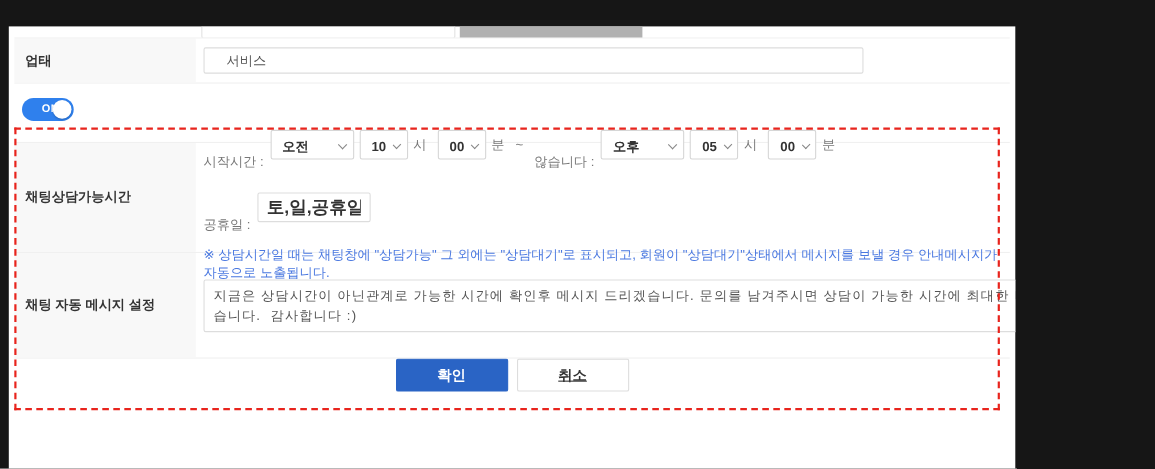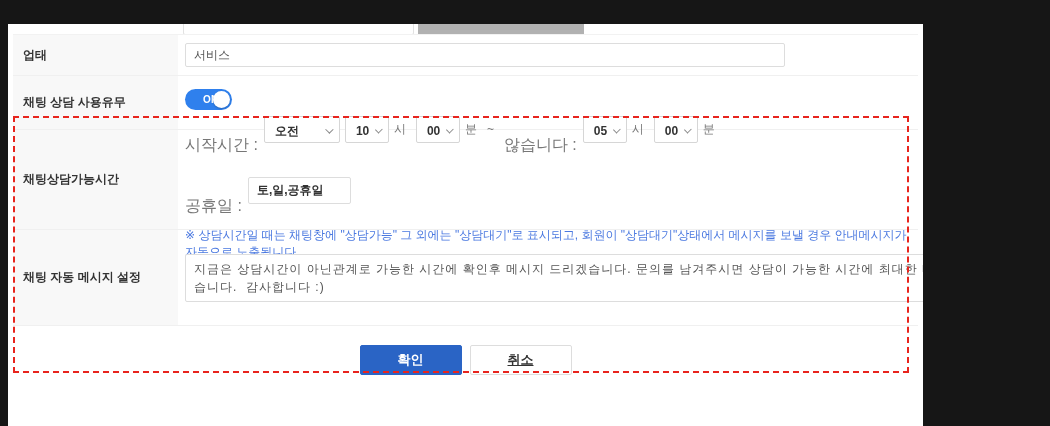--- a/index.html
+++ b/index.html
@@ -48,21 +48,21 @@
   .row-content {
     flex: 1;
     padding: 8px 10px 8px 7px;
     display: flex; flex-direction: column; justify-content: center;
   }
 
   .row-basic { height: 41px; }
   .text-input {
     width: 600px; height: 26px;
     border: 1px solid #ddd; border-radius: 2px;
-    padding: 0 8px; font-size: 12px; color: #555;
+    padding: 0 20px; font-size: 12px; color: #555;
     font-family: "Liberation Sans", "DejaVu Sans", sans-serif;
     outline: none; background: #fff;
   }
 
   
   .row-toggle { height: 54px; }
   .toggle-pill {
     width: 47px; height: 21px;
     border-radius: 11px;
     background: #2f80ed;
@@ -79,21 +79,21 @@
     position: absolute; right: 2px; top: 2px;
     width: 17px; height: 17px;
     background: #fff; border-radius: 50%;
     box-shadow: 0 1px 2px rgba(0,0,0,0.2);
   }
   .note-blue { font-size: 12px; color: #4a78e0; line-height: 1.4; }
 
   
   .row-hours { height: 100px; }
   .hours-line { display: flex; align-items: center; margin: 4px 0; }
-  .inline-label { font-size: 16px; color: #777; margin-right: 6px; white-space: nowrap; margin-top: 32px; }
+  .inline-label { font-size: 12px; color: #777; margin-right: 6px; white-space: nowrap; margin-top: 32px; }
   .sel {
     height: 27px; border: 1px solid #d6d6d6; border-radius: 2px;
     background: #fff;
     display: inline-flex; align-items: center; justify-content: space-between;
     padding: 4px 8px 0 10px;
     font-size: 12px; font-weight: bold; color: #333;
     cursor: pointer;
     margin-right: 5px;
   }
   .sel-wide { width: 76px; }
@@ -101,21 +101,21 @@
   .chev {
     width: 6px; height: 6px;
     border-right: 1.5px solid #888; border-bottom: 1.5px solid #888;
     transform: rotate(45deg) translateY(-2px);
     margin-left: 6px;
   }
   .unit { font-size: 12px; color: #777; margin-right: 10px; white-space: nowrap; }
   .holiday-input {
     width: 103px; height: 27px;
     border: 1px solid #ddd; border-radius: 2px;
-    padding: 0 8px; font-size: 12px; font-weight: bold; color: #333;
+    padding: 0 8px; font-size: 16px; font-weight: bold; color: #333;
     font-family: "Liberation Sans", "DejaVu Sans", sans-serif;
     outline: none;
   }
   .hours-note { margin-top: 6px; }
 
   
   .row-message { height: 96px; }
   .helper-gray { font-size: 12px; color: #999; margin-bottom: 6px; }
   .msg-textarea {
     width: 856px; height: 48px;
@@ -132,21 +132,20 @@
     position: absolute;
     left: 0; top: 92px;
     width: 896px; height: 257px;
     border: 2px dashed #e8241d;
     pointer-events: none;
   }
 
   
   .btn-bar {
     display: flex; justify-content: center; gap: 8px;
-    margin-top: 19px;
   }
   .btn {
     width: 102px; height: 30px;
     font-size: 13px; font-weight: bold;
     border-radius: 2px; cursor: pointer;
     font-family: "Liberation Sans", "DejaVu Sans", sans-serif;
   }
   .btn-confirm { background: #2a64c5; border: 1px solid #2a64c5; color: #fff; }
   .btn-cancel  { background: #fff; border: 1px solid #ddd; color: #333; text-decoration: underline; }
 </style>
@@ -164,21 +163,20 @@
 
     <div class="row row-basic">
       <div class="row-label">업태</div>
       <div class="row-content">
         <input type="text" class="text-input" value="서비스" style="">
       </div>
     </div>
 
 
     <div class="row row-toggle">
-      <div class="row-label">채팅 상담 사용유무</div>
       <div class="row-content">
         <div class="toggle-pill">
           <span class="on-text">ON</span>
           <span class="knob"></span>
         </div>
       </div>
     </div>
 
     <div class="row row-hours">
       <div class="row-label">채팅상담가능시간</div>
@@ -194,20 +192,24 @@
             <i class="chev"></i>
           </div>
           <span class="unit">시</span>
           <div class="sel sel-small">
             <span>00</span>
             <i class="chev"></i>
           </div>
           <span class="unit">분</span>
           <span class="unit">~</span>
           <span class="inline-label">않습니다 :</span>
+          <div class="sel sel-wide">
+            <span>오후</span>
+            <i class="chev"></i>
+          </div>
           <div class="sel sel-small">
             <span>05</span>
             <i class="chev"></i>
           </div>
           <span class="unit">시</span>
           <div class="sel sel-small">
             <span>00</span>
             <i class="chev"></i>
           </div>
           <span class="unit">분</span>

